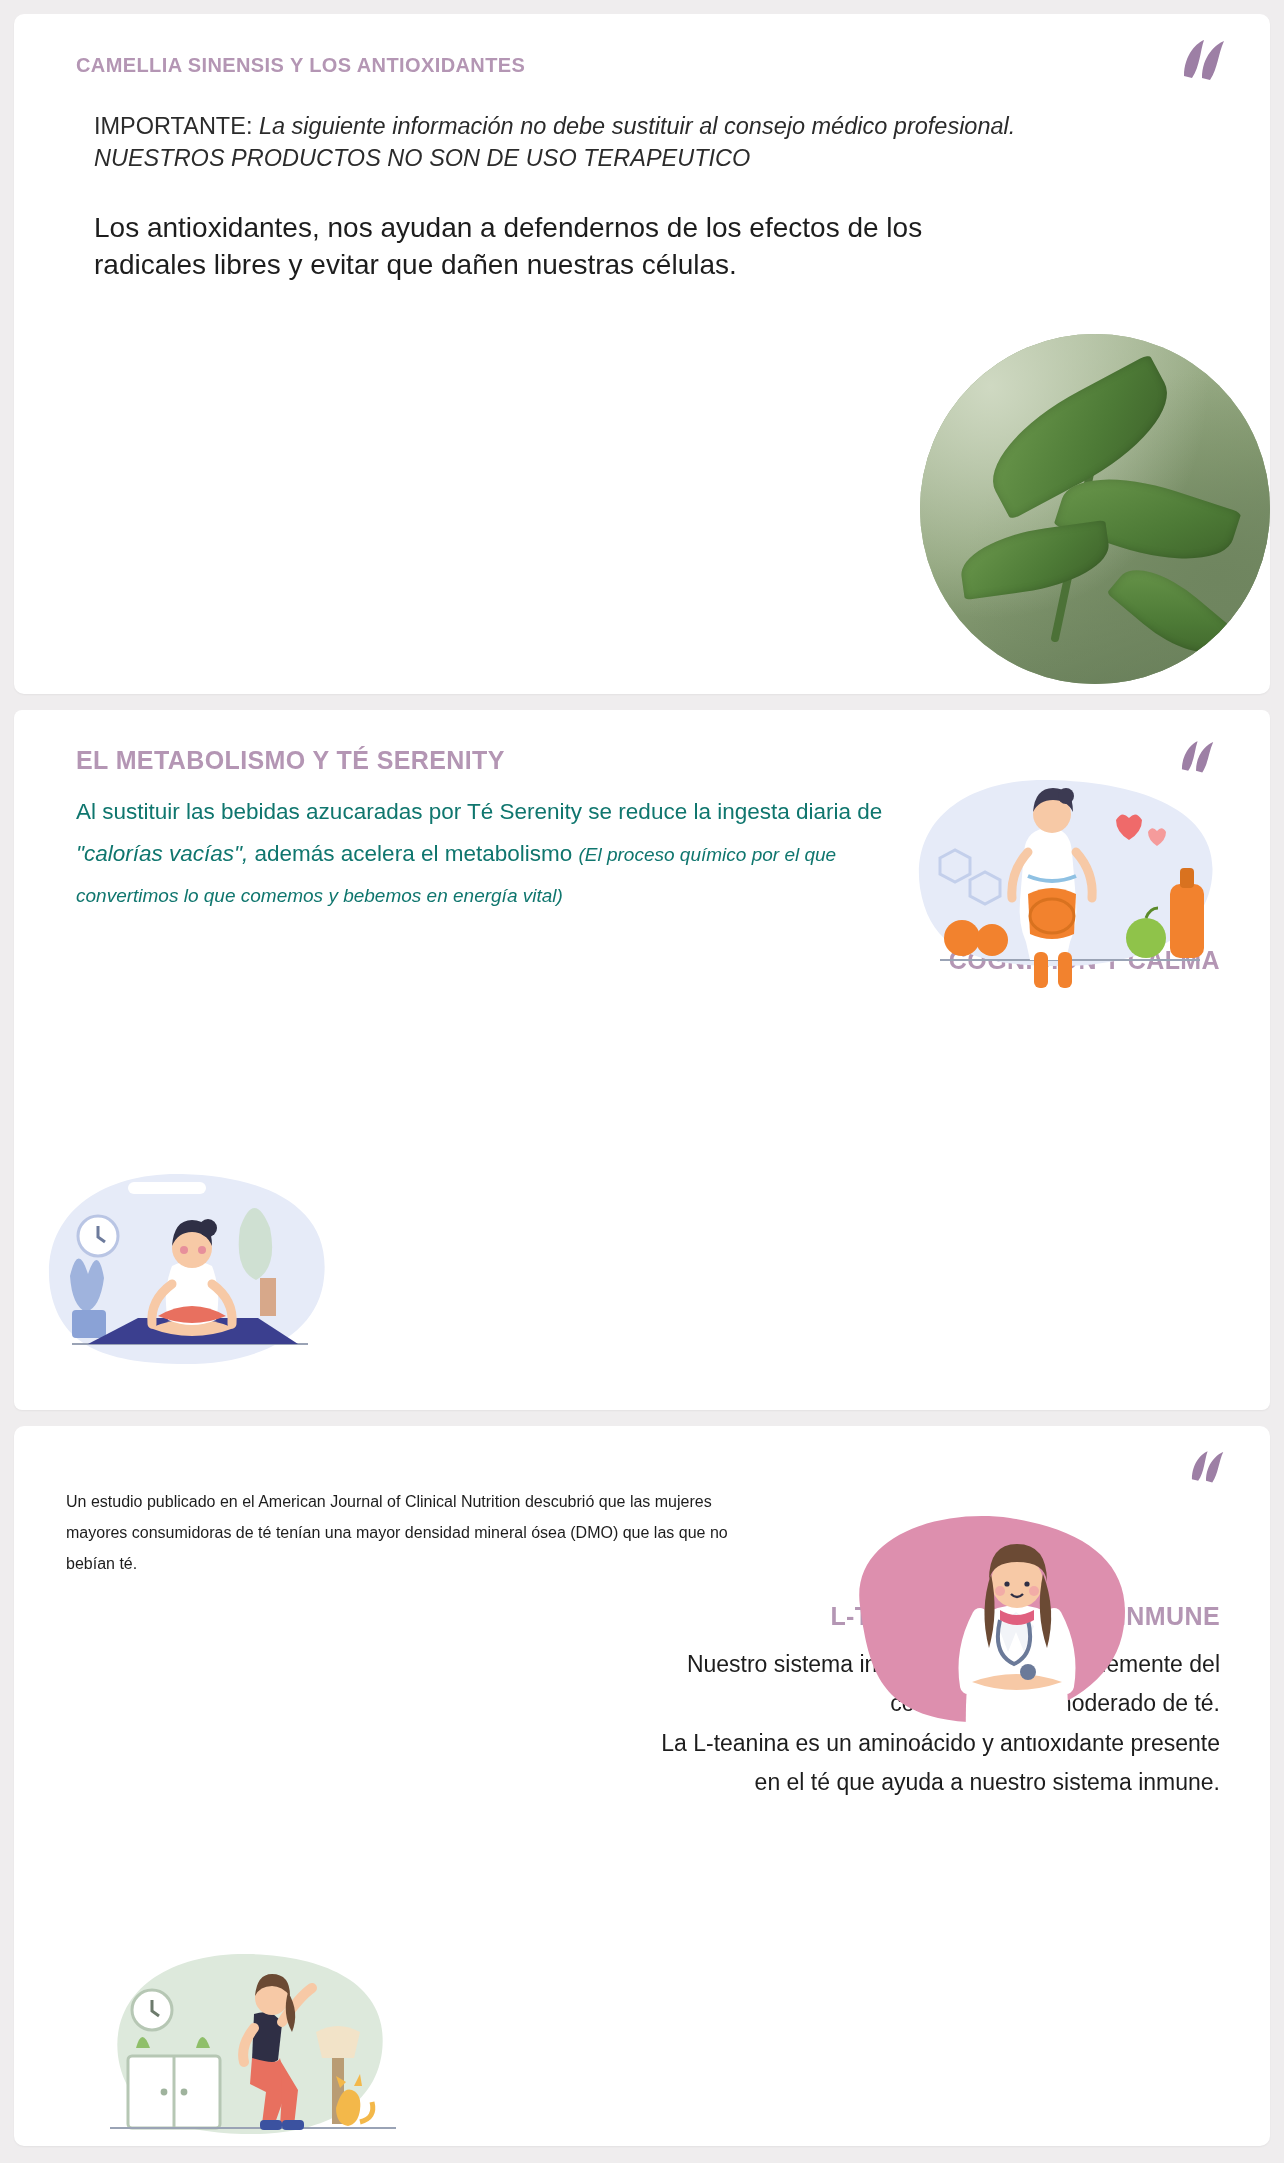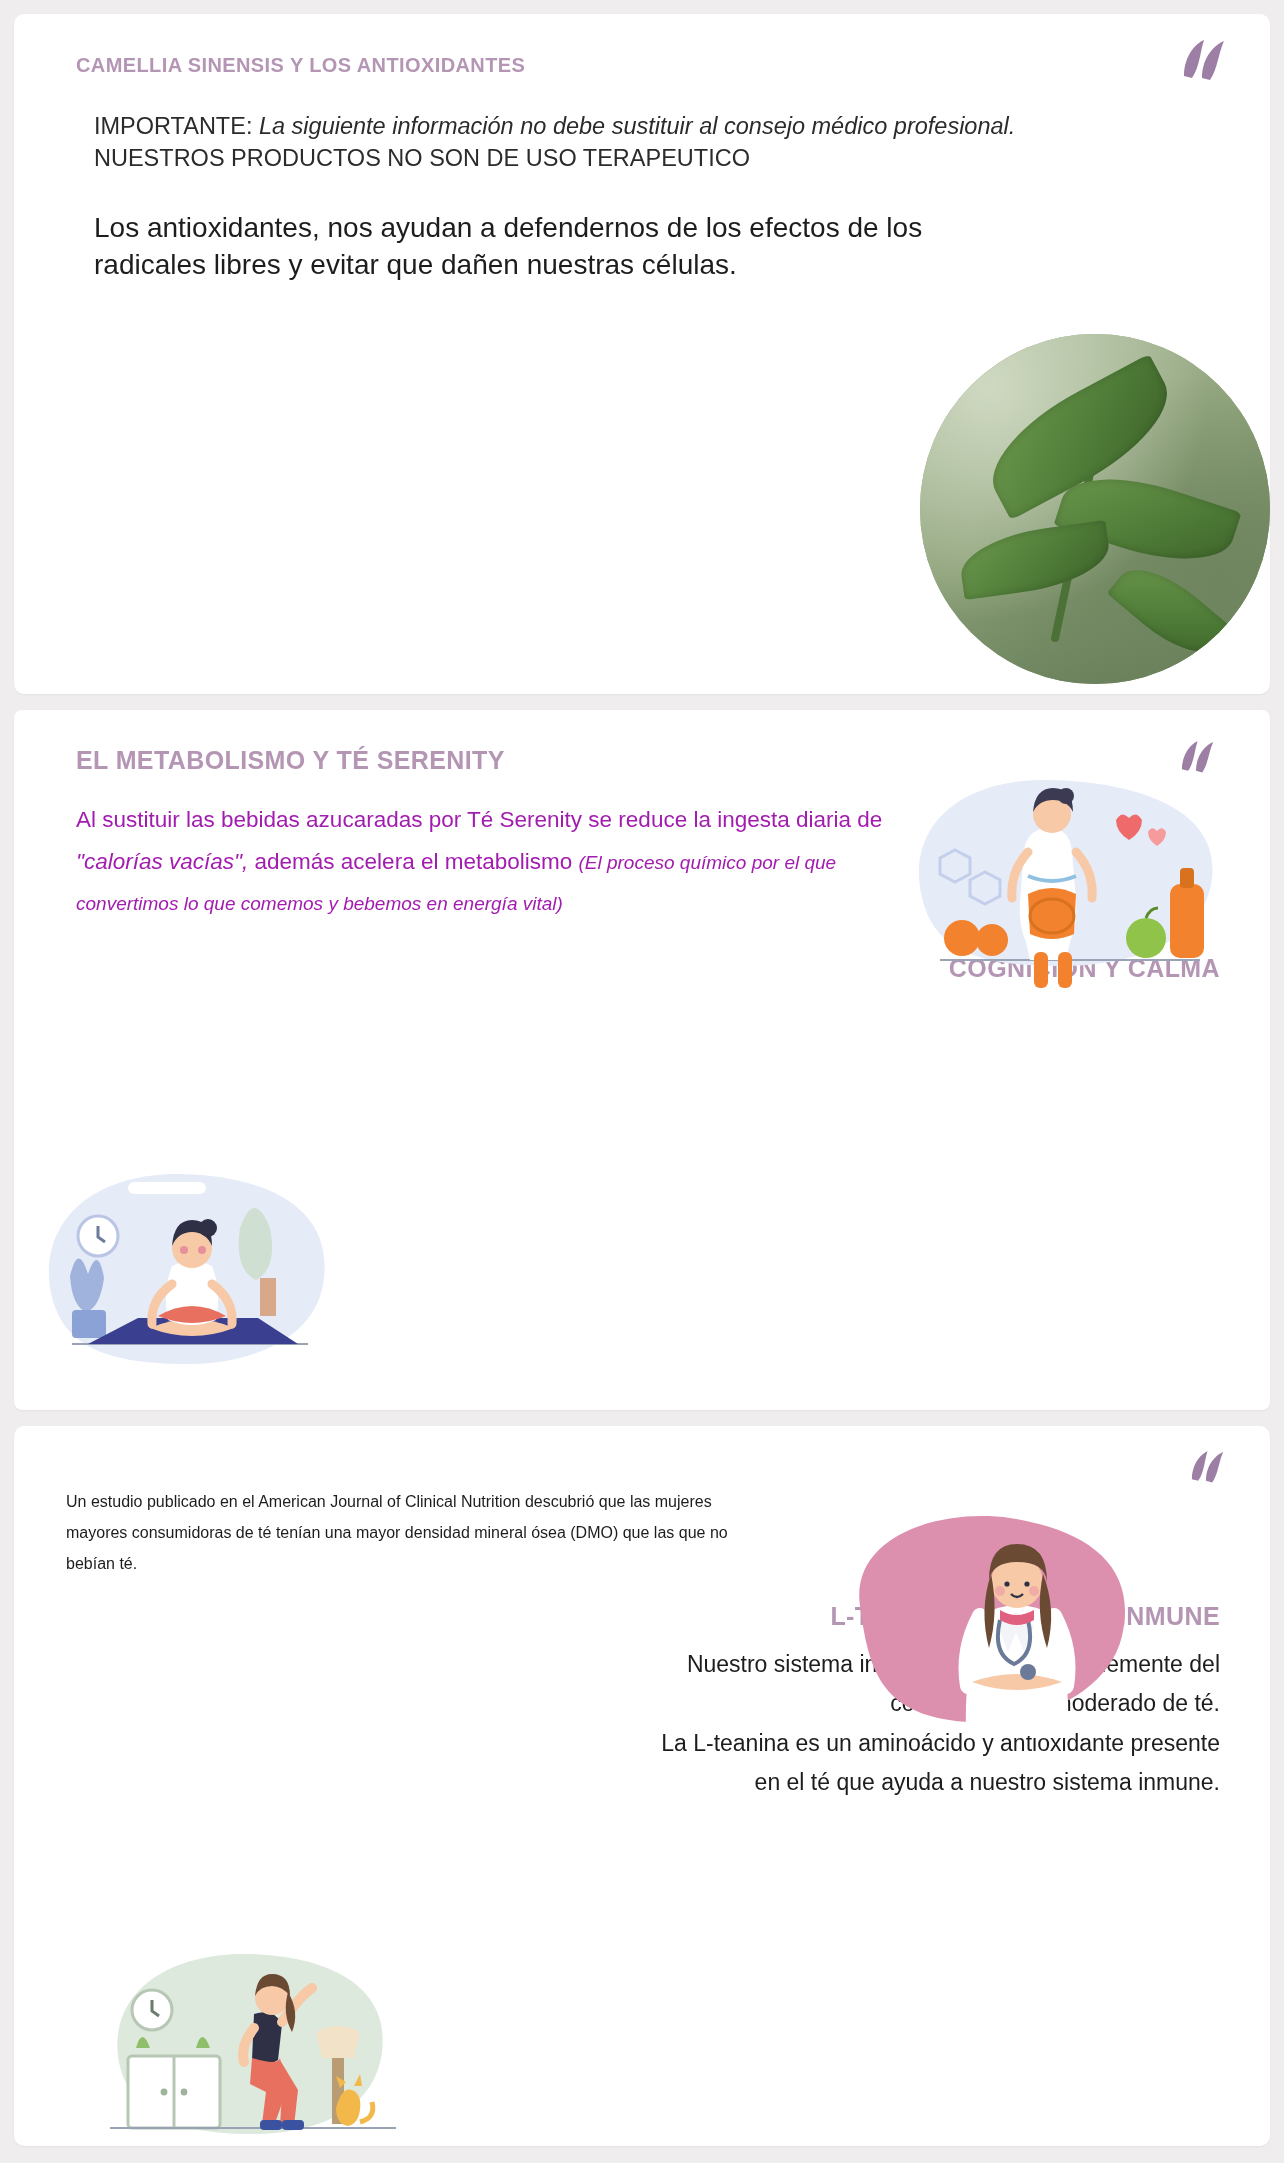--- a/index.html
+++ b/index.html
@@ -47,21 +47,21 @@
   }
   .note {
     margin: 34px 0 0 0;
     padding: 0 120px 0 80px;
     font-size: 23.5px;
     line-height: 1.35;
     color: #2b2b2b;
   }
   .note .lbl { font-style: normal; }
   .note .ital { font-style: italic; }
-  .note .caps { }
+  .note .caps { font-style: italic; }
   .body-1 {
     margin: 36px 0 0 0;
     padding: 0 0 0 80px;
     font-size: 28px;
     line-height: 1.32;
     color: #1d1d1d;
     max-width: 880px;
   }
   .body-1 p { margin: 0 0 30px 0; }
   .leaf-photo {
@@ -102,25 +102,25 @@
   .card-2 .brand { top: 28px; right: 52px; width: 44px; height: 36px; }
   h2.sub {
     margin: 0;
     font-size: 25px;
     font-weight: bold;
     letter-spacing: 0.4px;
     color: #b496b4;
   }
   .sec-metab { padding: 36px 0 0 62px; }
   .metab-text {
-    margin-top: 24px;
+    margin-top: 16px;
     width: 820px;
     font-size: 22.5px;
     line-height: 1.85;
-    color: #a21caf;
+    color: #0f766e;
   }
   .metab-text .i { font-style: italic; }
   .metab-text .small { font-size: 19px; font-style: italic; }
   .illus-metab {
     position: absolute;
     right: 40px;
     top: 58px;
     width: 330px;
     height: 230px;
   }

